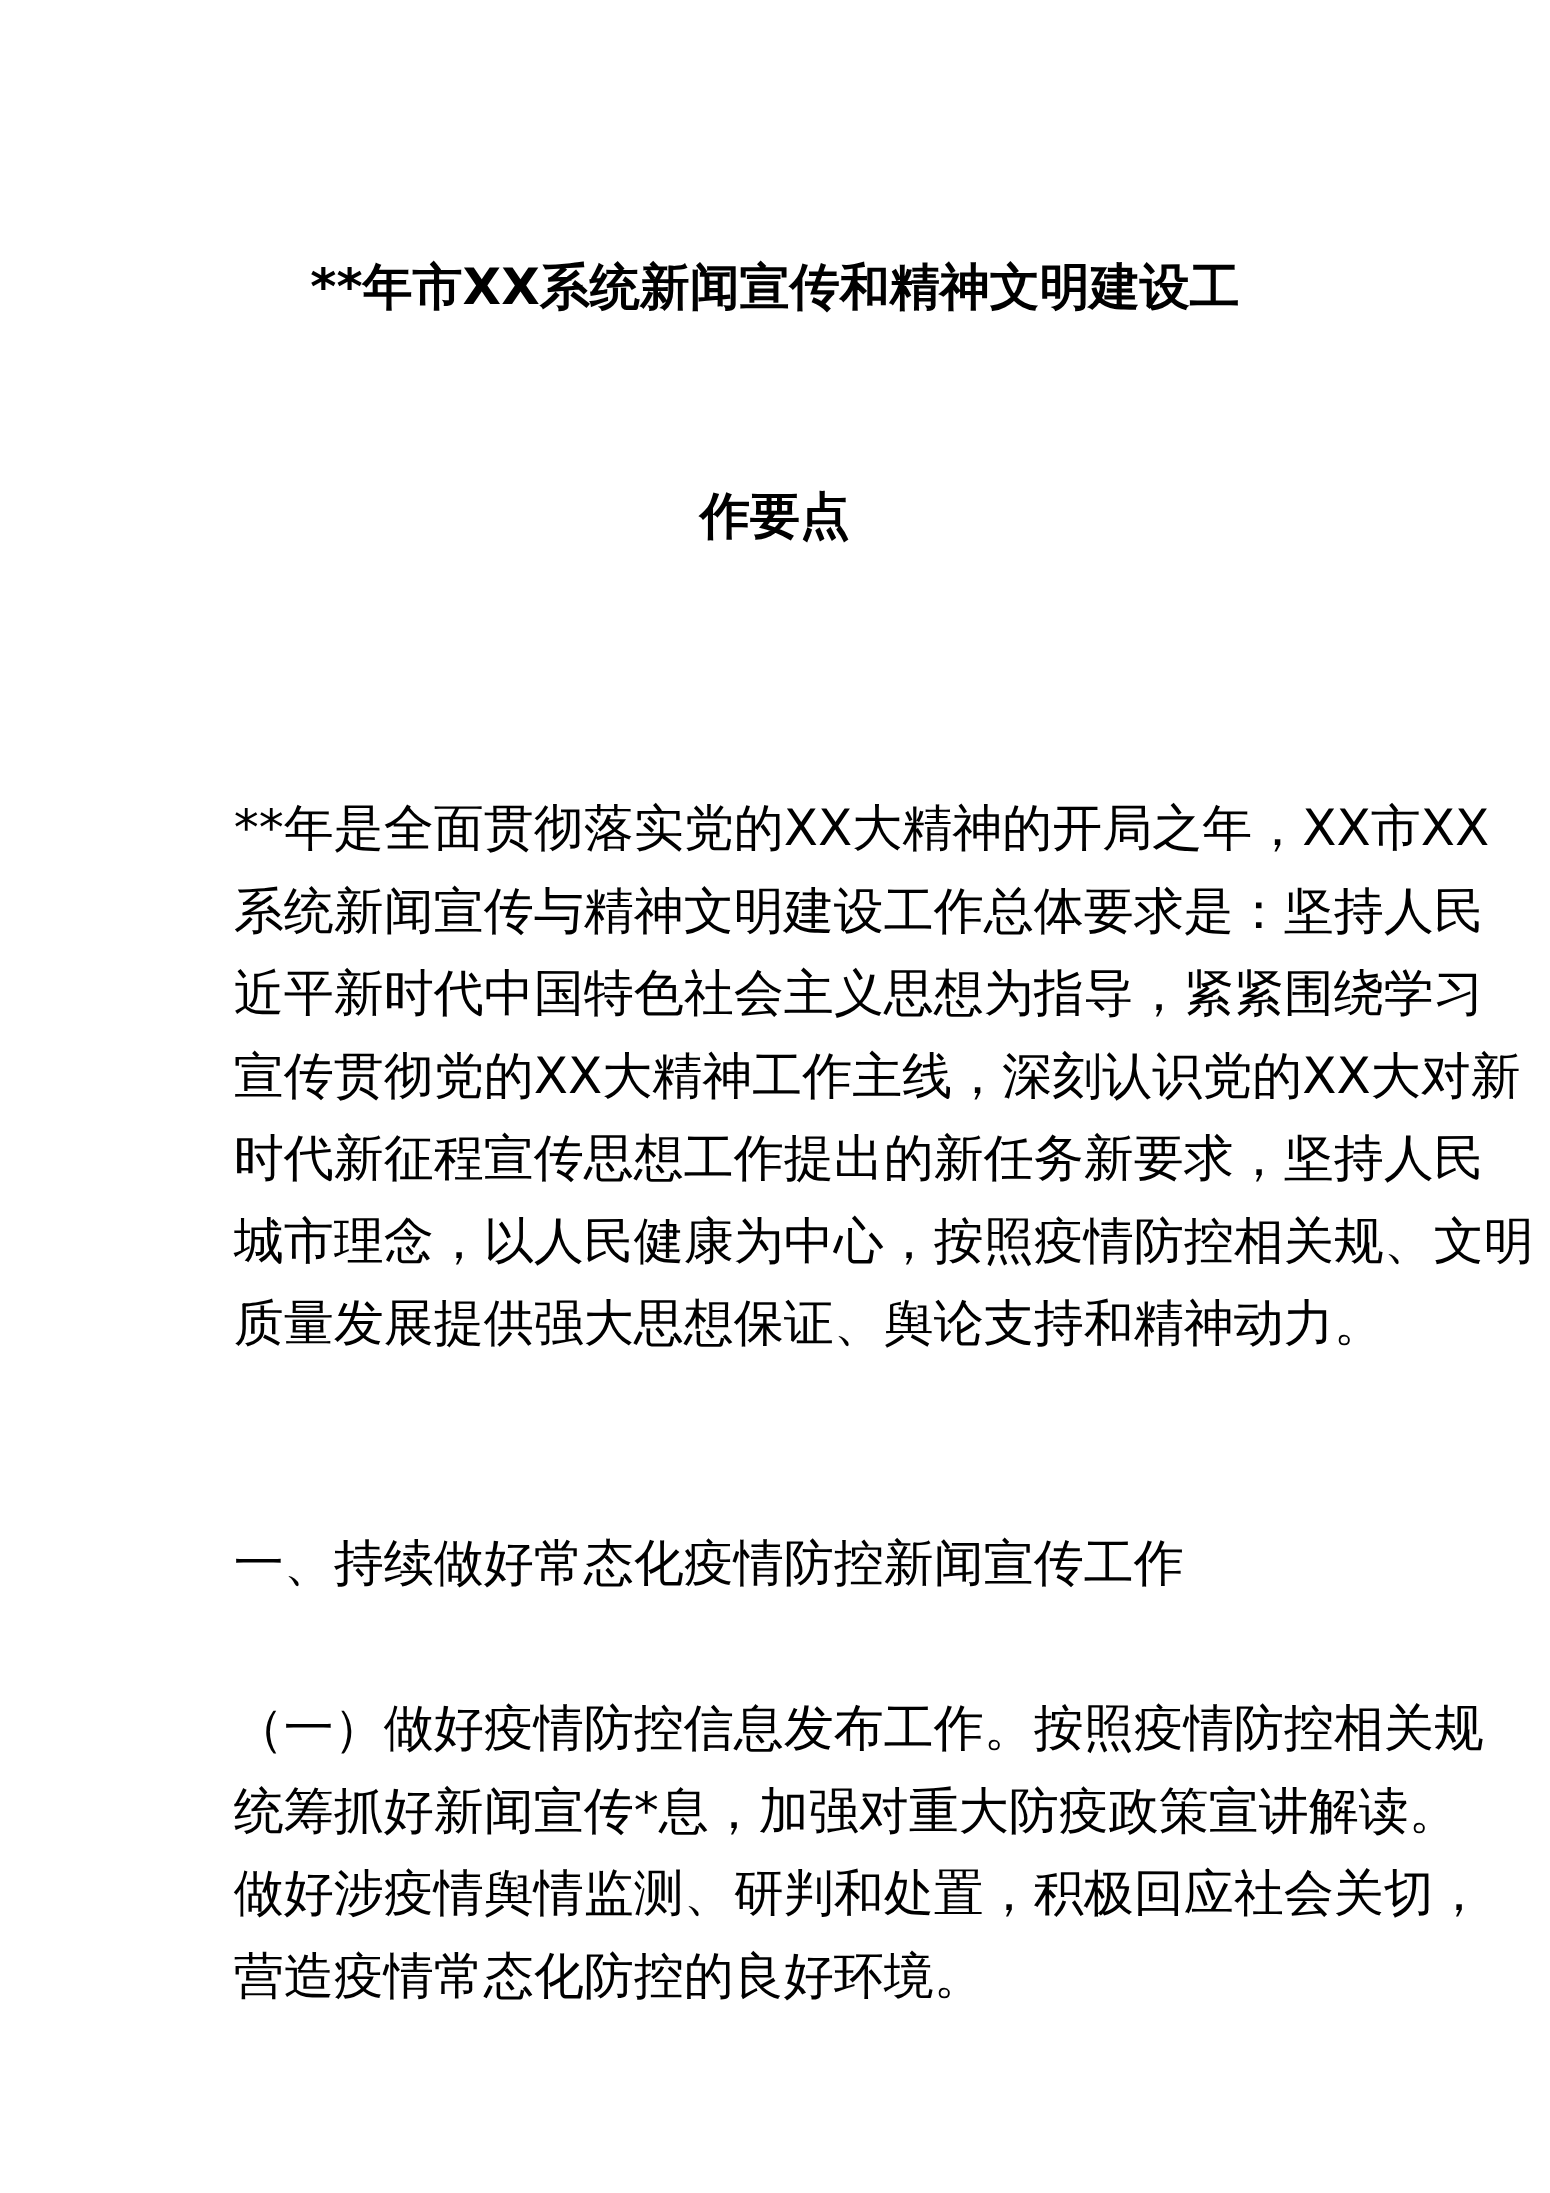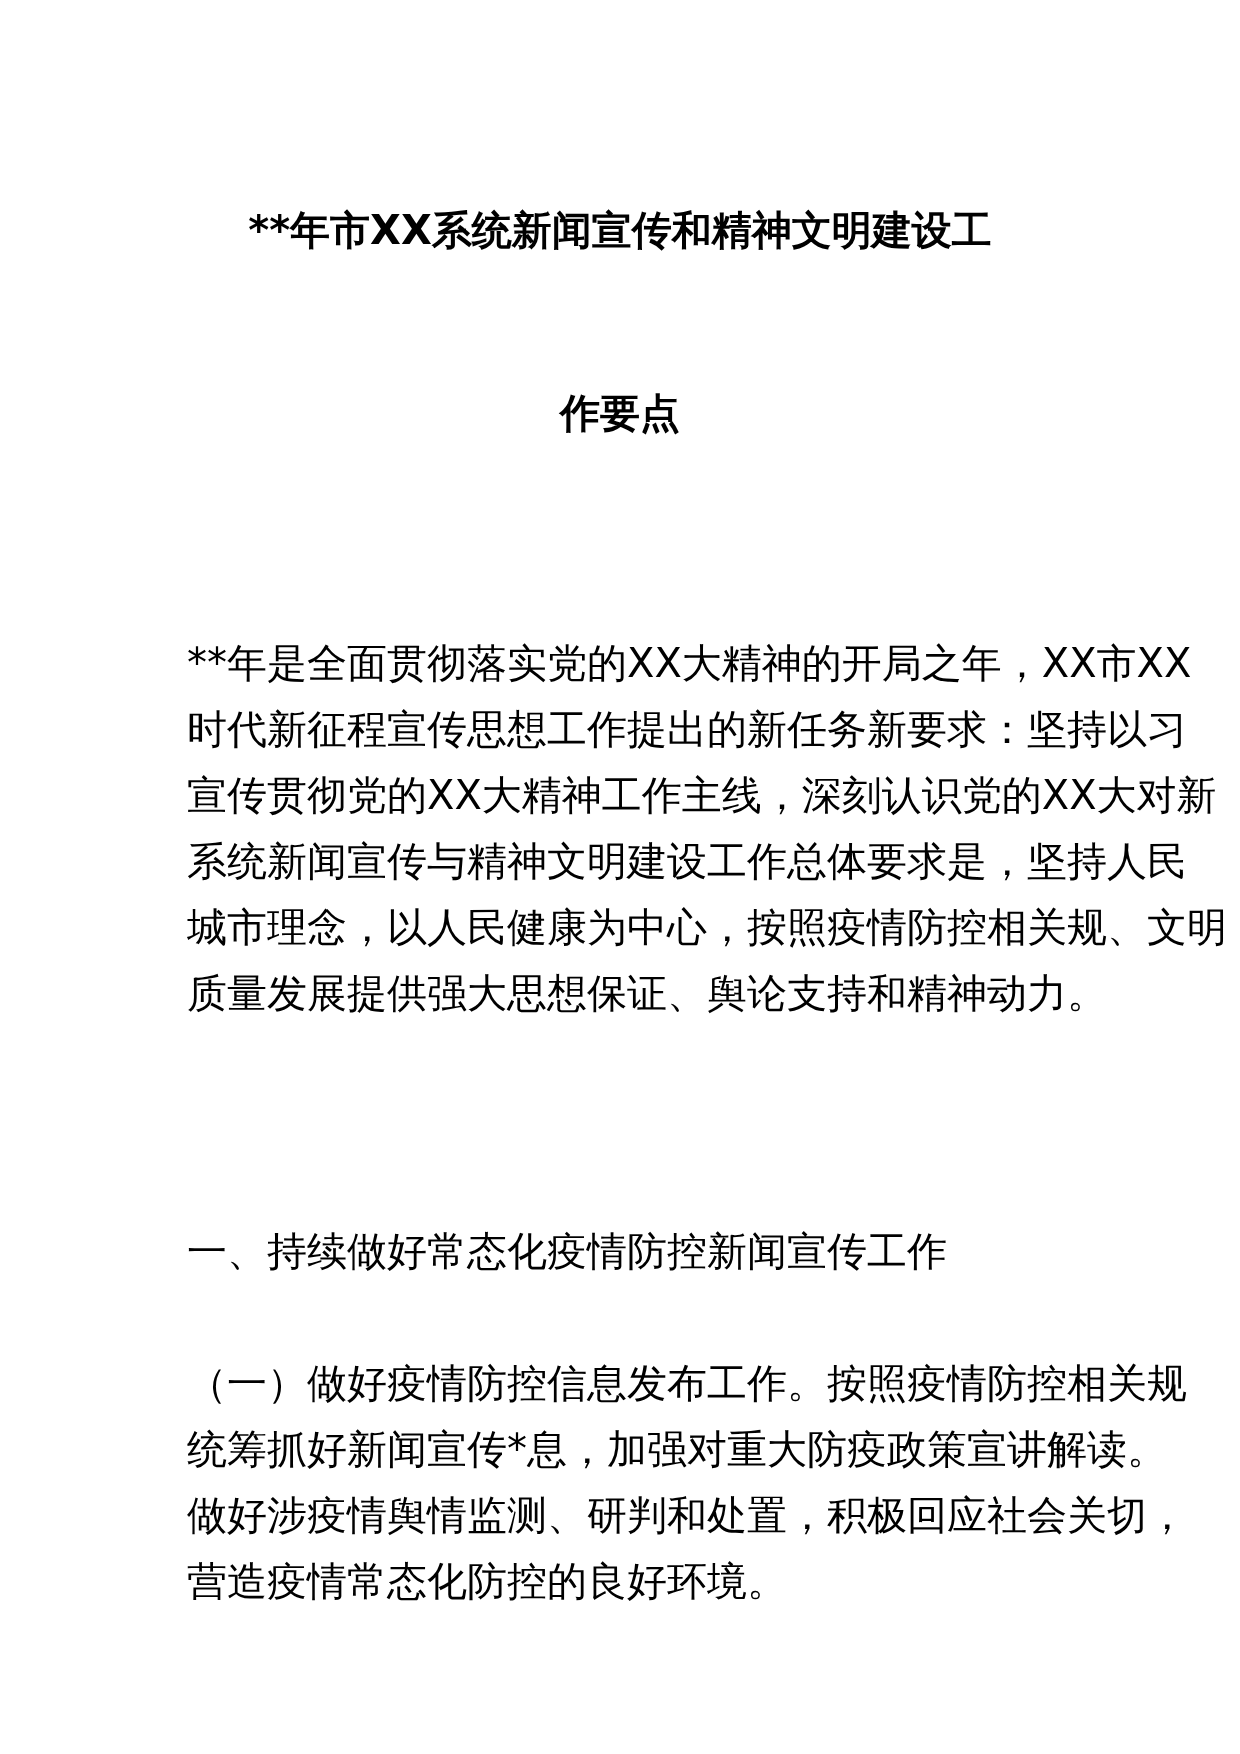--- a/index.html
+++ b/index.html
@@ -61,23 +61,24 @@
 </head>
 <body>
 
 <div class="page">
 
   <div class="title-line l1">**年市XX系统新闻宣传和精神文明建设工</div>
   <div class="title-line l2">作要点</div>
 
   <div class="body-block para1">
     <span class="line">**年是全面贯彻落实党的XX大精神的开局之年，XX市XX</span>
-    <span class="line">时代新征程宣传思想工作提出的新任务新要求：坚持以习</span>
+    <span class="line">系统新闻宣传与精神文明建设工作总体要求是：坚持人民</span>
+    <span class="line">近平新时代中国特色社会主义思想为指导，紧紧围绕学习</span>
     <span class="line">宣传贯彻党的XX大精神工作主线，深刻认识党的XX大对新</span>
-    <span class="line">系统新闻宣传与精神文明建设工作总体要求是，坚持人民</span>
+    <span class="line">时代新征程宣传思想工作提出的新任务新要求，坚持人民</span>
     <span class="line">城市理念，以人民健康为中心，按照疫情防控相关规、文明</span>
     <span class="line last">质量发展提供强大思想保证、舆论支持和精神动力。</span>
   </div>
 
   <div class="body-block heading1">
     <span class="line last">一、持续做好常态化疫情防控新闻宣传工作</span>
   </div>
 
   <div class="body-block para2">
     <span class="line">（一）做好疫情防控信息发布工作。按照疫情防控相关规</span>

